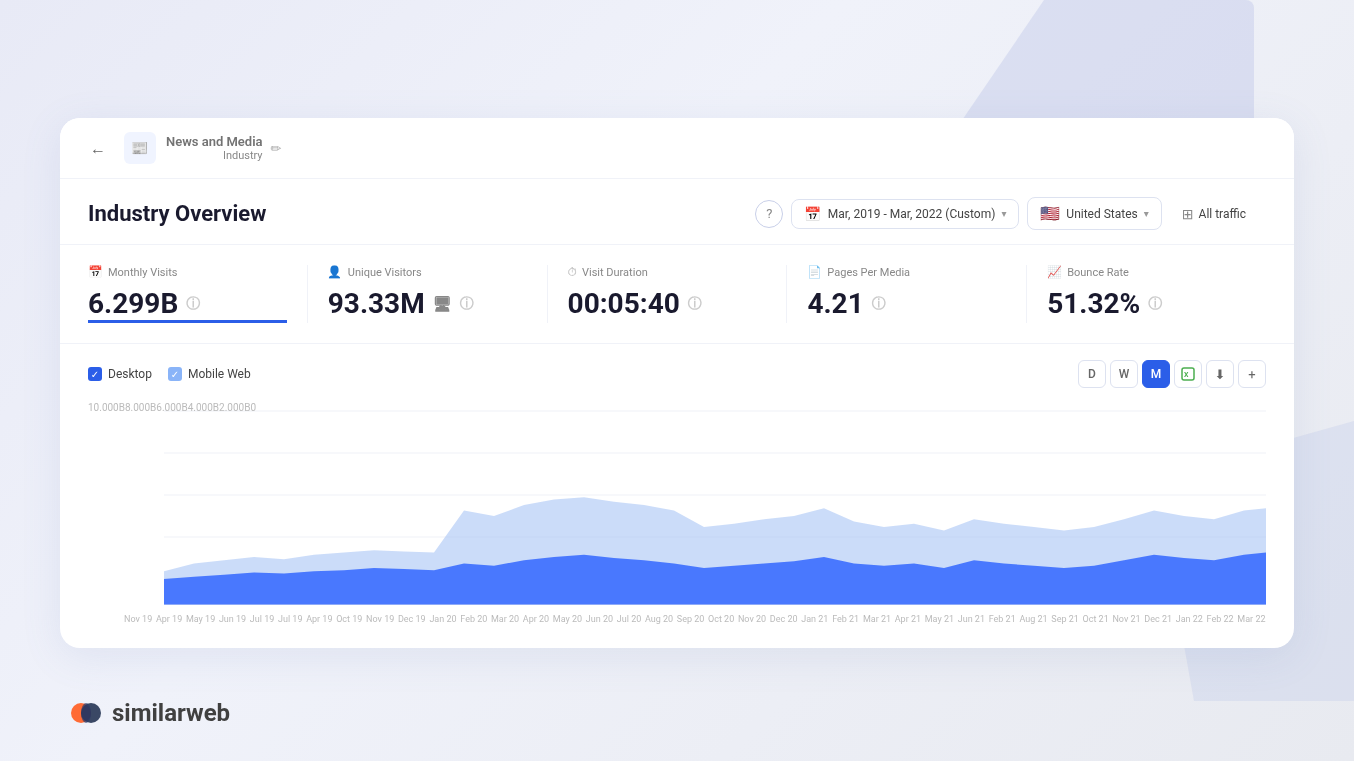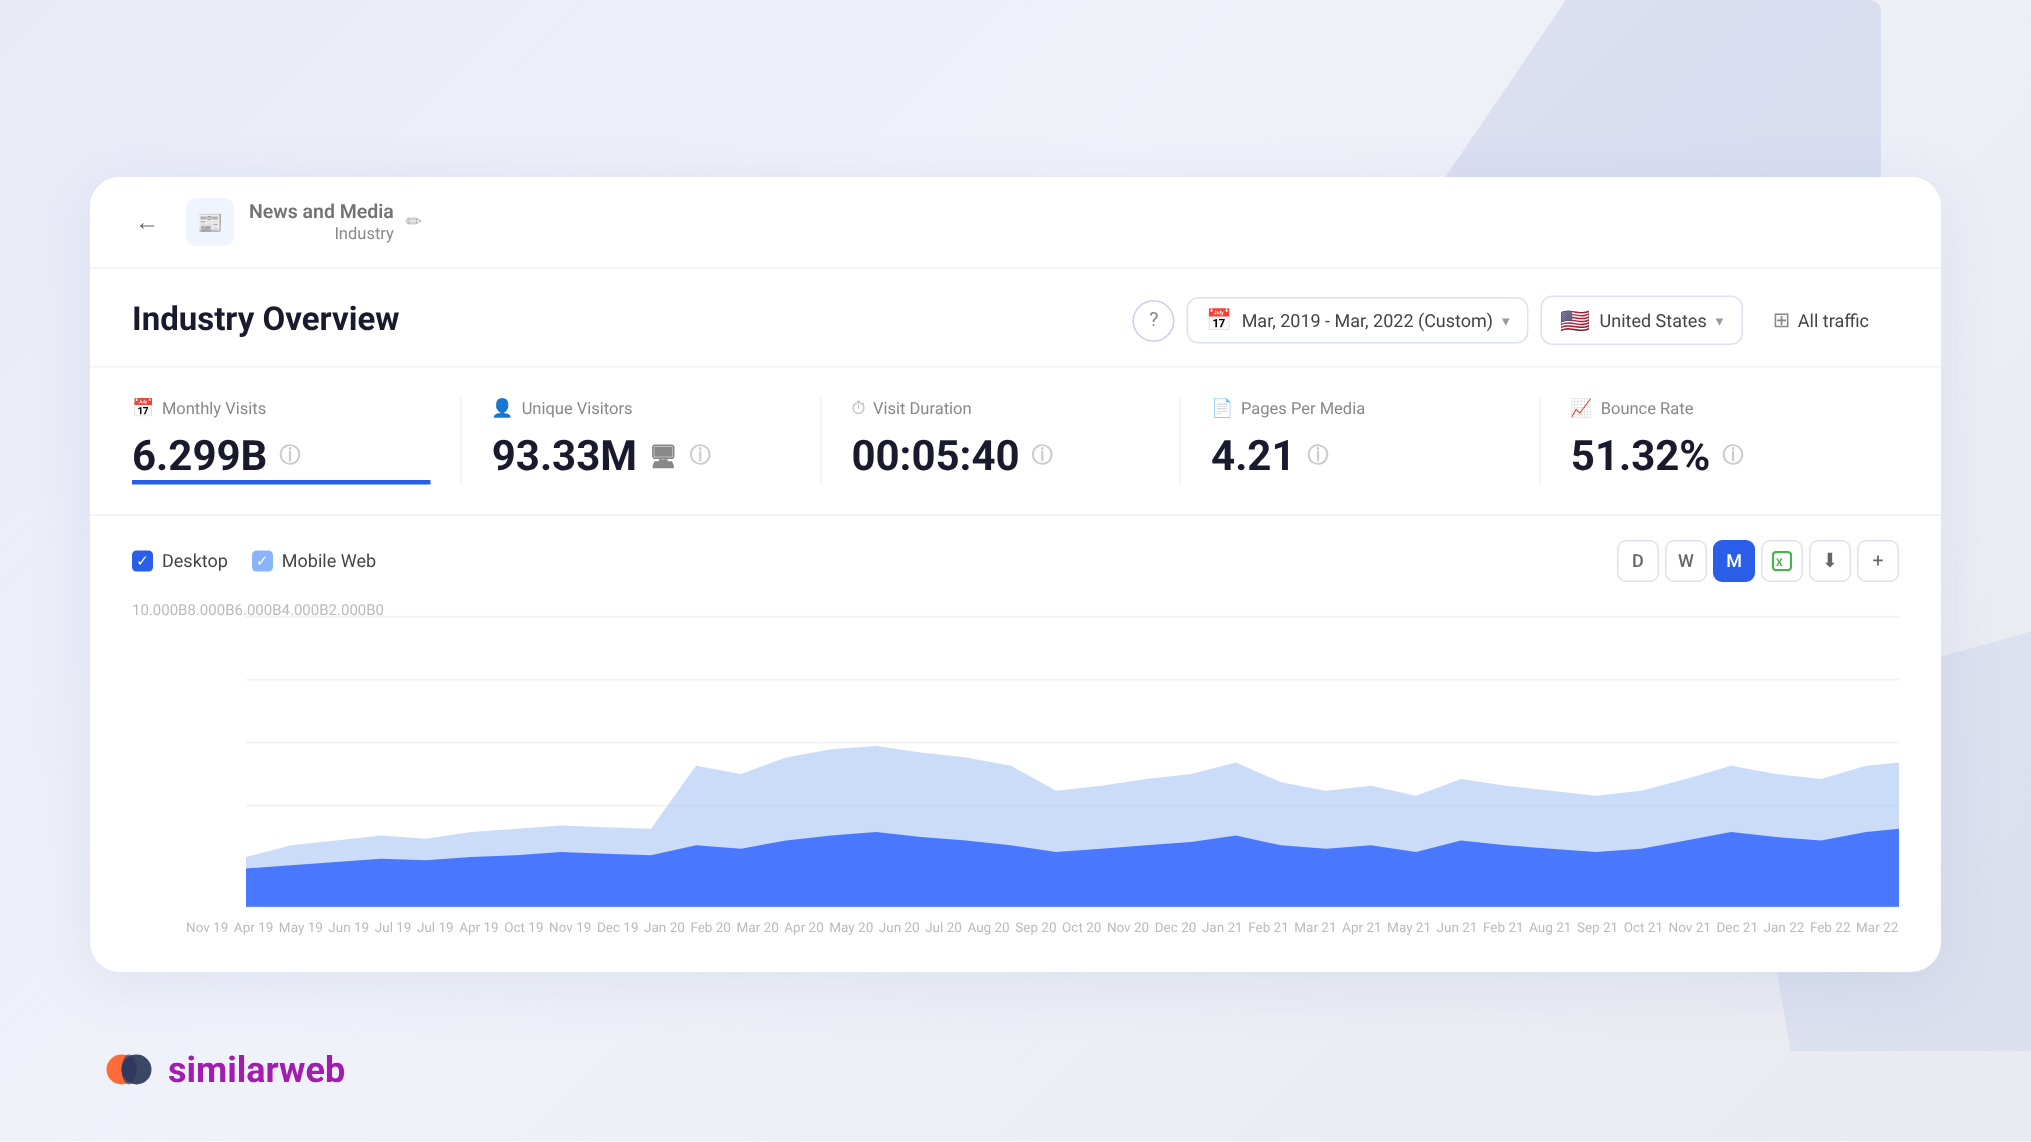--- a/index.html
+++ b/index.html
@@ -310,21 +310,21 @@
       align-items: center;
       gap: 8px;
     }
     .sw-logo-icon {
       width: 36px; height: 36px;
       position: relative;
     }
     .sw-logo-text {
       font-size: 24px;
       font-weight: 700;
-      color: #a21caf;
+      color: #404040;
     }
   </style>
 </head>
 <body>
 
 <div class="bg-shape-1"></div>
 <div class="bg-shape-2"></div>
 
 <div class="main-card">
 

